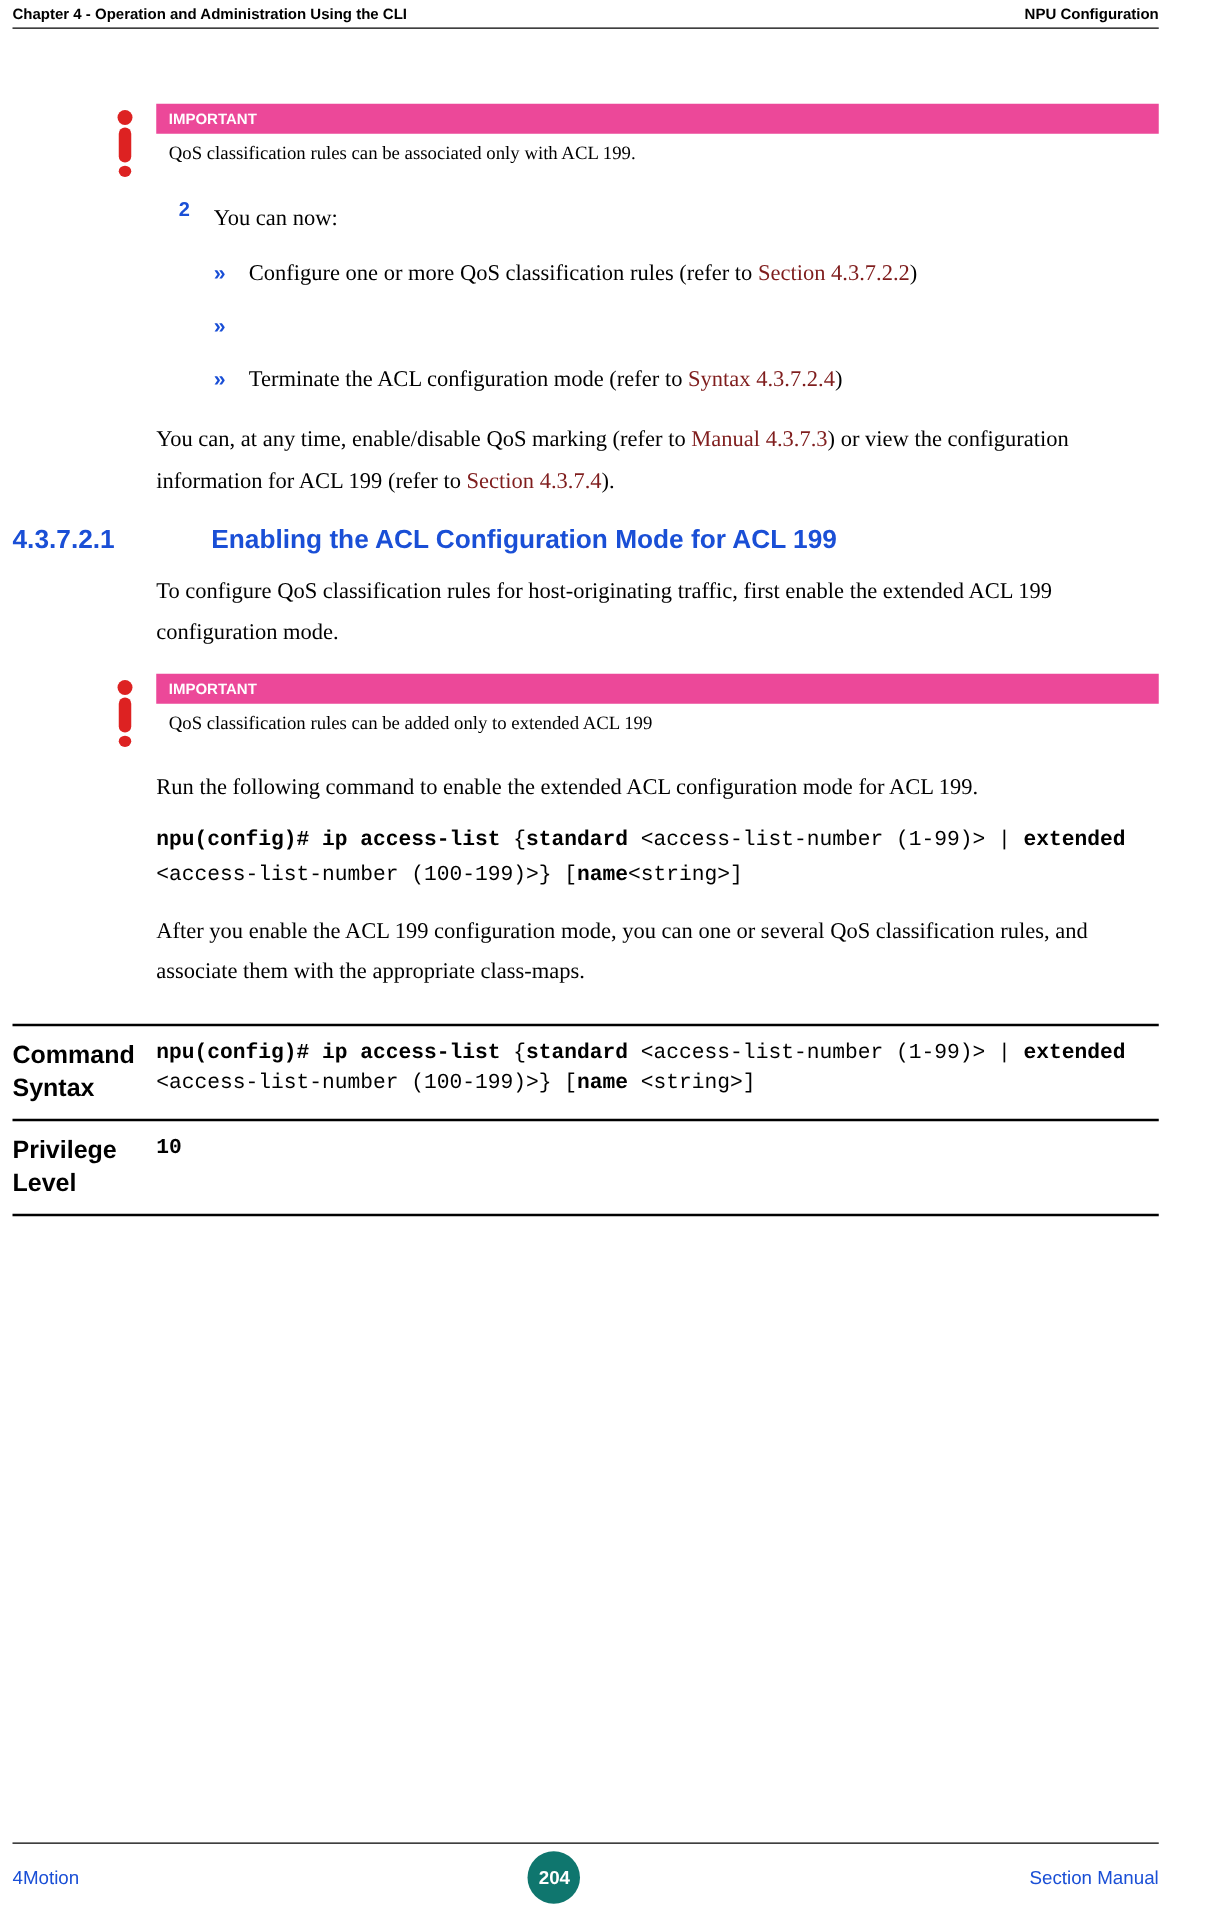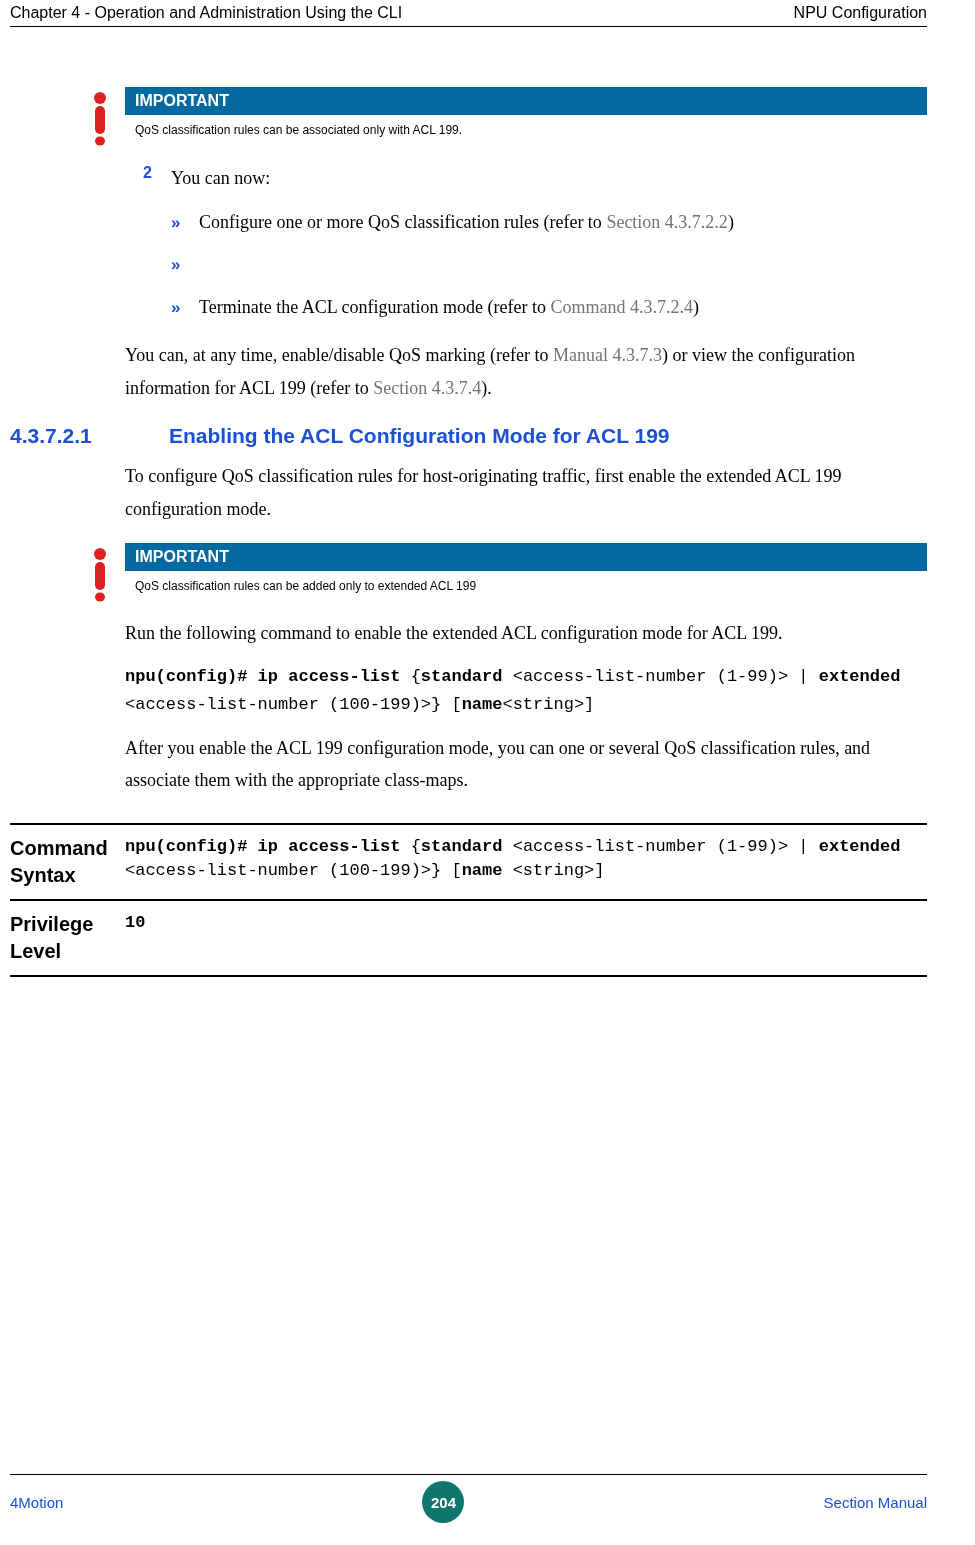--- a/index.html
+++ b/index.html
@@ -14,24 +14,25 @@
     box-sizing: border-box;
   }
   .page {
     padding: 0 48px 0 10px;
     box-sizing: border-box;
   }
   .top-header {
     display: flex;
     justify-content: space-between;
     font-family: Arial, Helvetica, sans-serif;
-    font-size: 16px;
+    font-size: 12px;
     border-bottom: 1px solid #000;
     padding: 4px 0 4px 0;
     margin-bottom: 60px;
+    font-weight: bold;
   }
   .content {
     margin-left: 115px;
   }
   .important-box {
     position: relative;
     margin-bottom: 8px;
     margin-left: -35px;
     display: flex;
     align-items: flex-start;
@@ -47,30 +48,30 @@
     justify-content: center;
   }
   .important-icon svg {
     width: 18px;
     height: 56px;
   }
   .important-content {
     flex: 1;
   }
   .important-header {
-    background: #0369a1;
+    background: #ec4899;
     color: #fff;
     font-family: Arial, Helvetica, sans-serif;
     font-weight: bold;
-    font-size: 16px;
+    font-size: 12px;
     padding: 5px 10px;
   }
   .important-body {
-    font-family: Liberation Sans, sans-serif;
-    font-size: 12px;
+    font-family: Liberation Serif, serif;
+    font-size: 15px;
     padding: 8px 10px 12px 10px;
   }
   .num-list {
     margin: 15px 0 15px 18px;
   }
   .num-item {
     display: flex;
     margin-bottom: 10px;
   }
   .num-item .num {
@@ -99,21 +100,21 @@
     font-weight: bold;
     font-size: 17px;
     width: 28px;
     flex-shrink: 0;
   }
   .arrow-item .txt {
     font-size: 18px;
     line-height: 1.6;
   }
   .link {
-    color: #737373;
+    color: #7f1d1d;
   }
   .para {
     font-size: 18px;
     line-height: 1.8;
     margin: 12px 0;
   }
   .section-heading-row {
     display: flex;
     align-items: baseline;
     margin: 20px 0 8px -115px;
@@ -231,21 +232,21 @@
     <div class="arrow-list">
       <div class="arrow-item">
         <span class="arrow">»</span>
         <span class="txt"><span>Configure one or more QoS classification rules (refer to </span><span class="link">Section 4.3.7.2.2</span><span>)</span></span>
       </div>
       <div class="arrow-item">
         <span class="arrow">»</span>
       </div>
       <div class="arrow-item">
         <span class="arrow">»</span>
-        <span class="txt"><span>Terminate the ACL configuration mode (refer to </span><span class="link">Command 4.3.7.2.4</span><span>)</span></span>
+        <span class="txt"><span>Terminate the ACL configuration mode (refer to </span><span class="link">Syntax 4.3.7.2.4</span><span>)</span></span>
       </div>
     </div>
 
     <div class="para"><span>You can, at any time, enable/disable QoS marking (refer to </span><span class="link">Manual 4.3.7.3</span><span>) or view the configuration information for ACL 199 (refer to </span><span class="link">Section 4.3.7.4</span><span>).</span></div>
 
     <div class="section-heading-row">
       <span class="section-num">4.3.7.2.1</span>
       <span class="section-title">Enabling the ACL Configuration Mode for ACL 199</span>
     </div>
 

